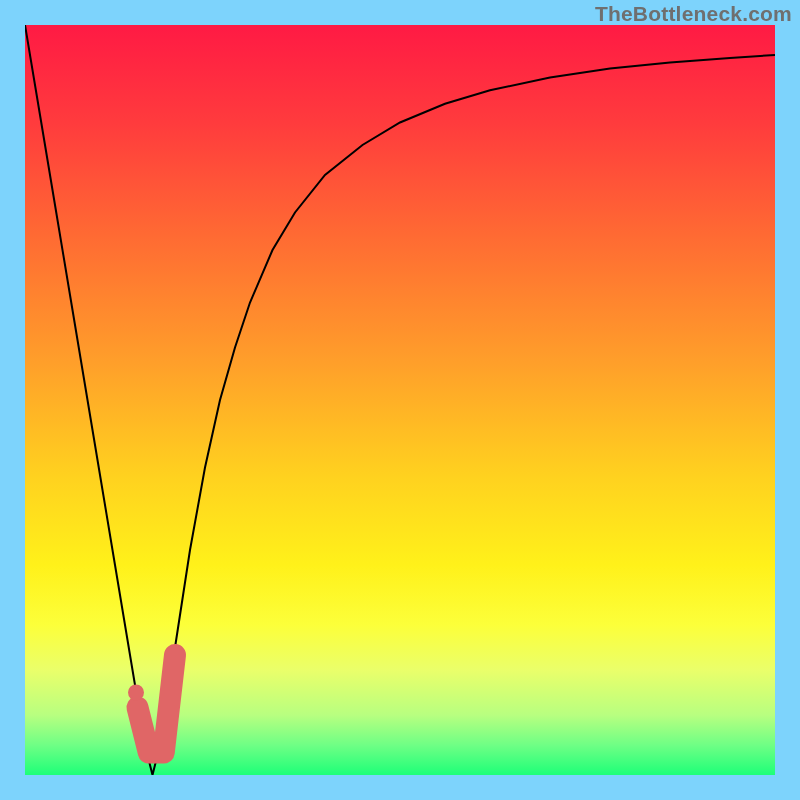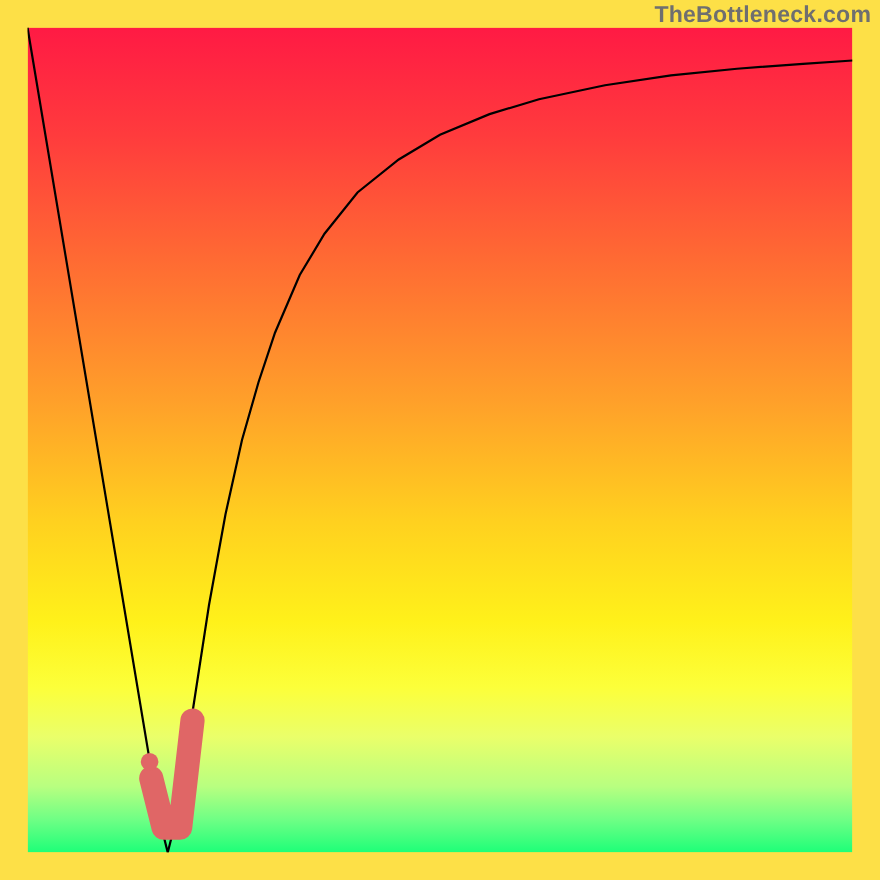--- a/index.html
+++ b/index.html
@@ -7,21 +7,21 @@
     padding: 0;
     width: 800px;
     height: 800px;
     background: #000;
     overflow: hidden;
   }
   .frame {
     position: absolute;
     left: 0; top: 0;
     width: 800px; height: 800px;
-    background: #fde047;
+    background: #7dd3fc;
   }
   .plot-area {
     position: absolute;
     left: 25px;
     top: 25px;
     width: 750px;
     height: 750px;
     overflow: hidden;
   }
   .gradient-bg {

